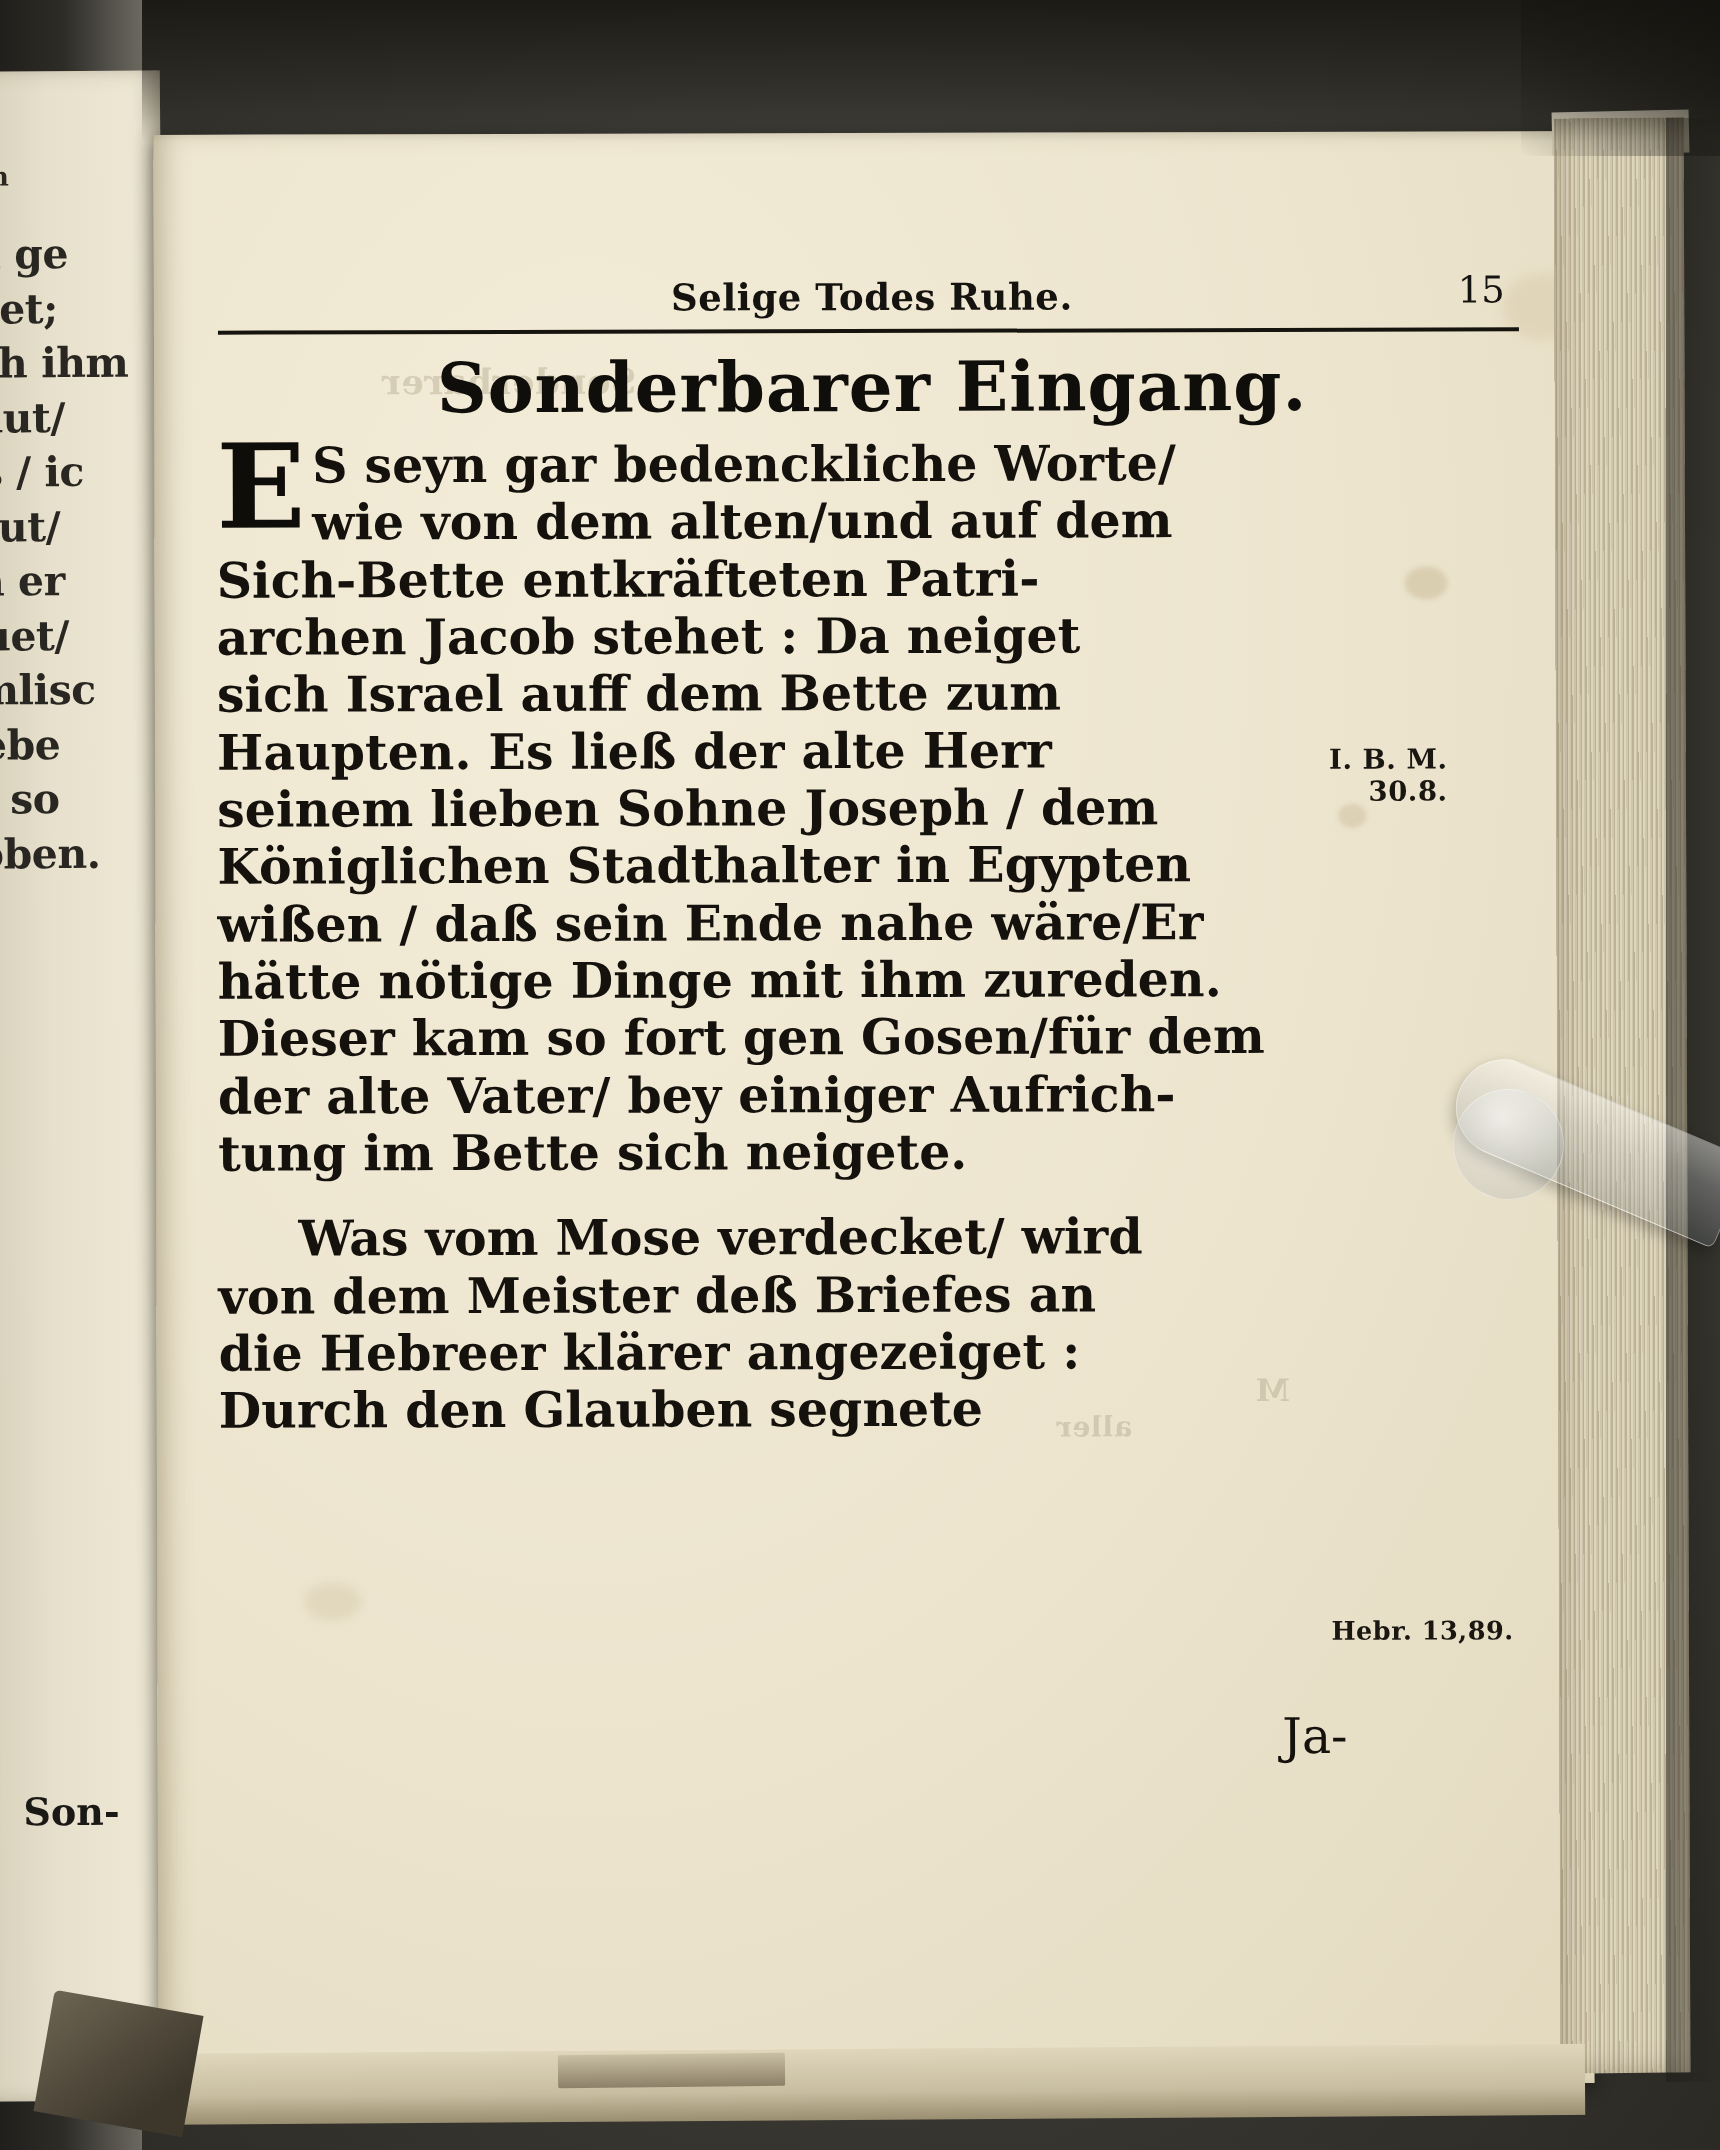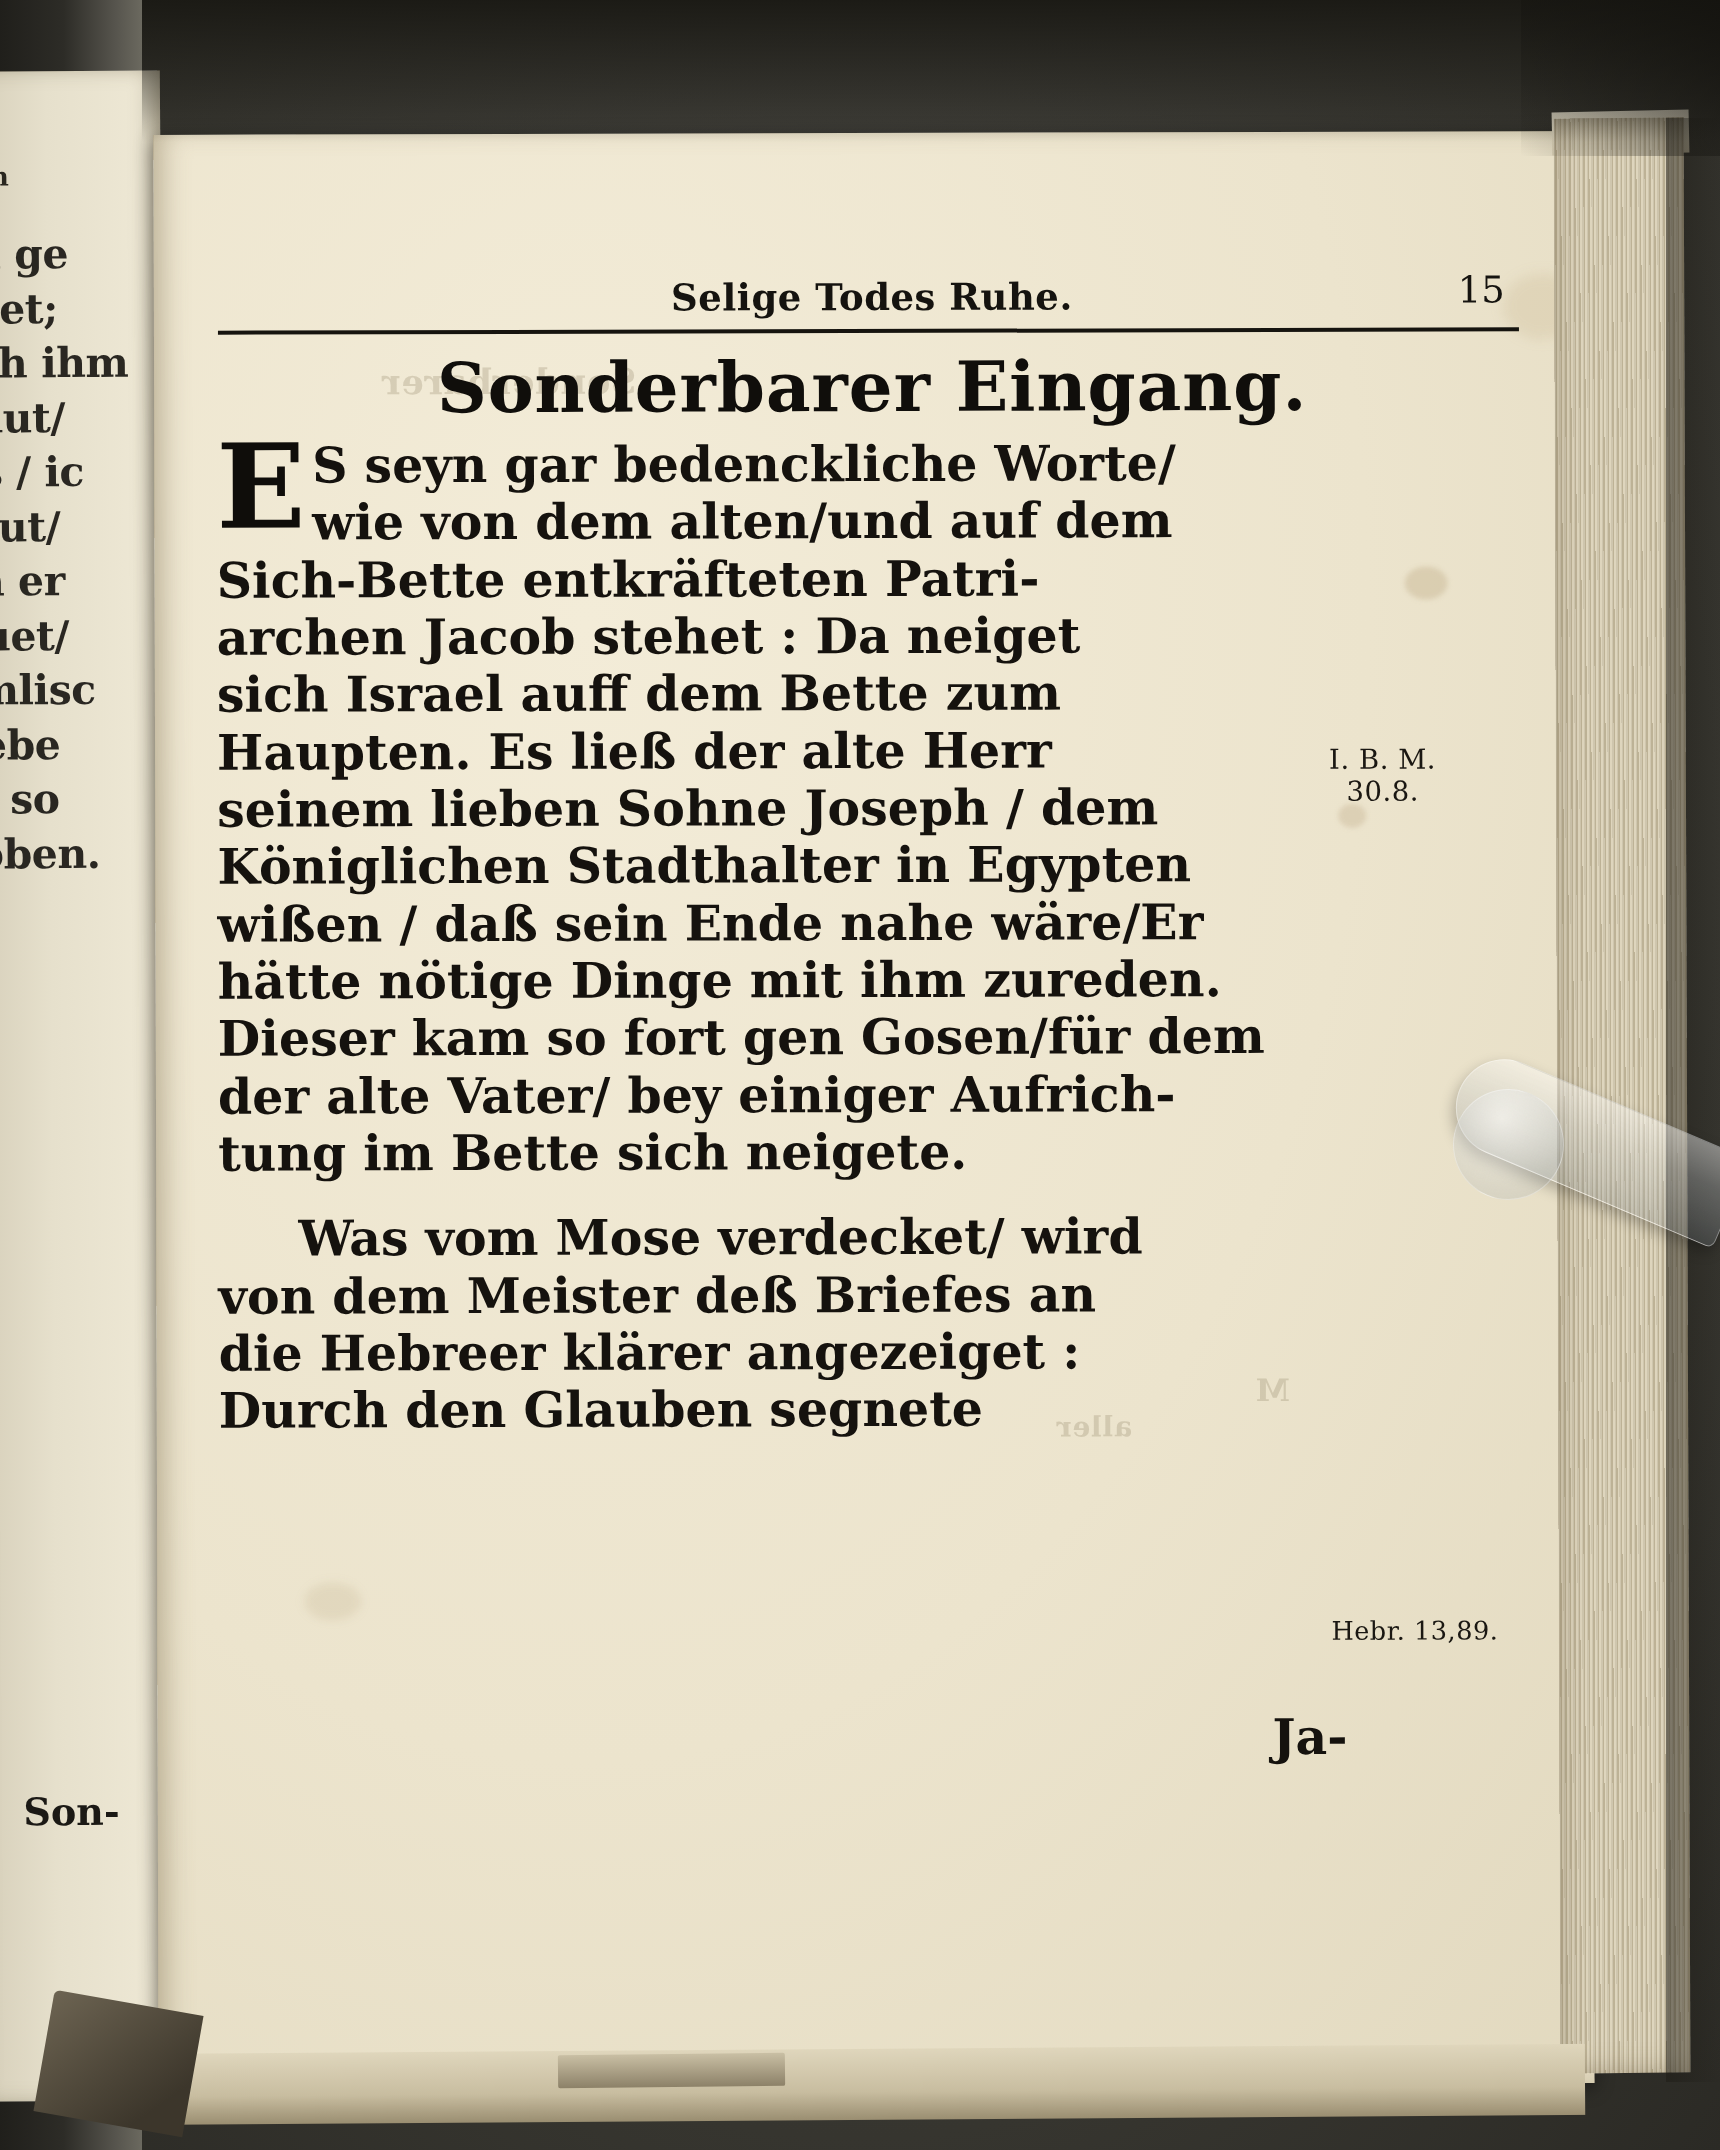--- a/index.html
+++ b/index.html
@@ -210,36 +210,36 @@
     margin: 3.8px 6.6px 0 0;
     color: #0f0d0a;
   }
 
   .para-gap { height: 28px; }
 
   
   .marginalia {
     position: absolute;
     font-size: 27.5px;
-    font-weight: 400;
+    font-weight: 700;
     color: #1a1712;
     letter-spacing: 0.5px;
     line-height: 1.18;
-    text-align: center;
+    text-align: right;
   }
   .m1 { left: 1174px; top: 611px; }
   .m2 { left: 1174px; top: 1484px; font-size: 25.6px; }
 
   
   .catchword {
     position: absolute;
     right: 246px;
     top: 1576px;
     font-size: 49px;
-    font-weight: 700;
+    font-weight: 400;
     color: #15120e;
   }
 
   
   .bottom-edge {
     position: absolute;
     left: 118px;
     top: 2049px;
     width: 1467px;
     height: 71px;

